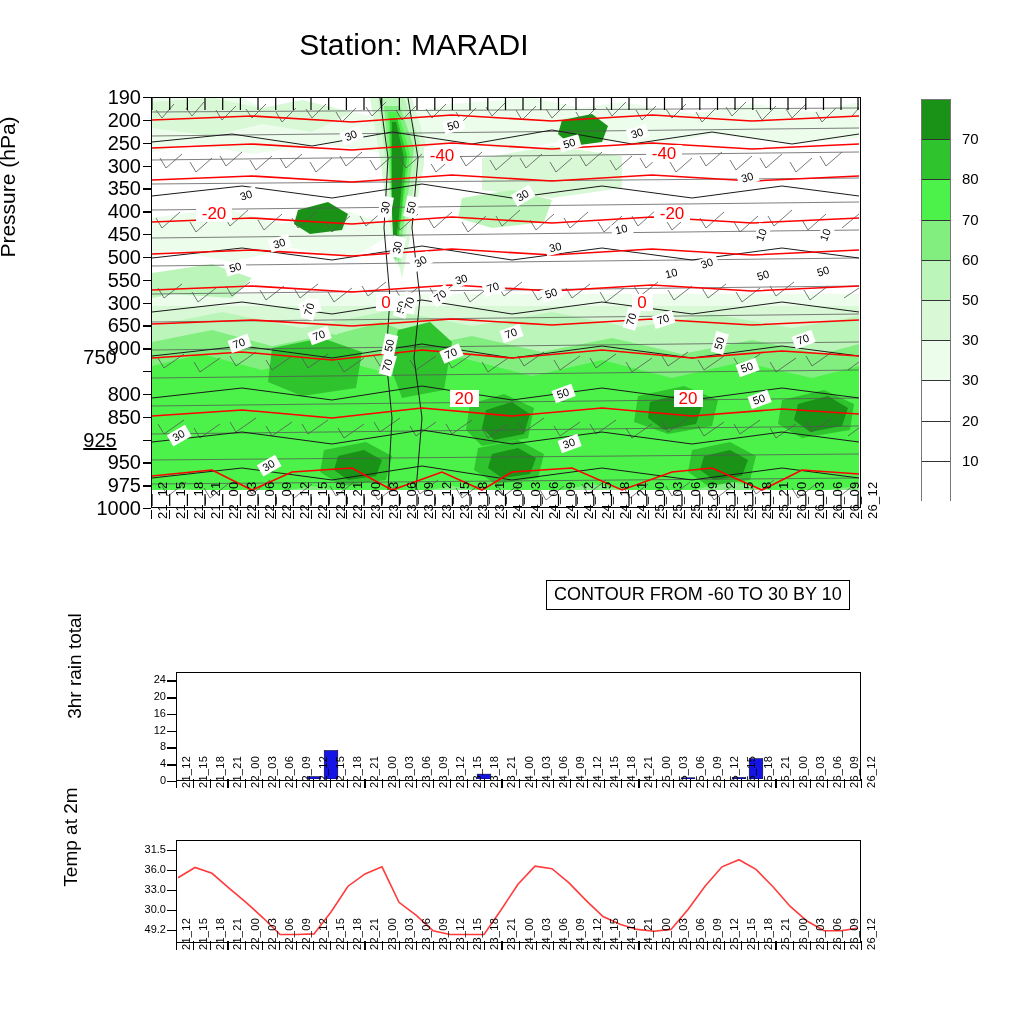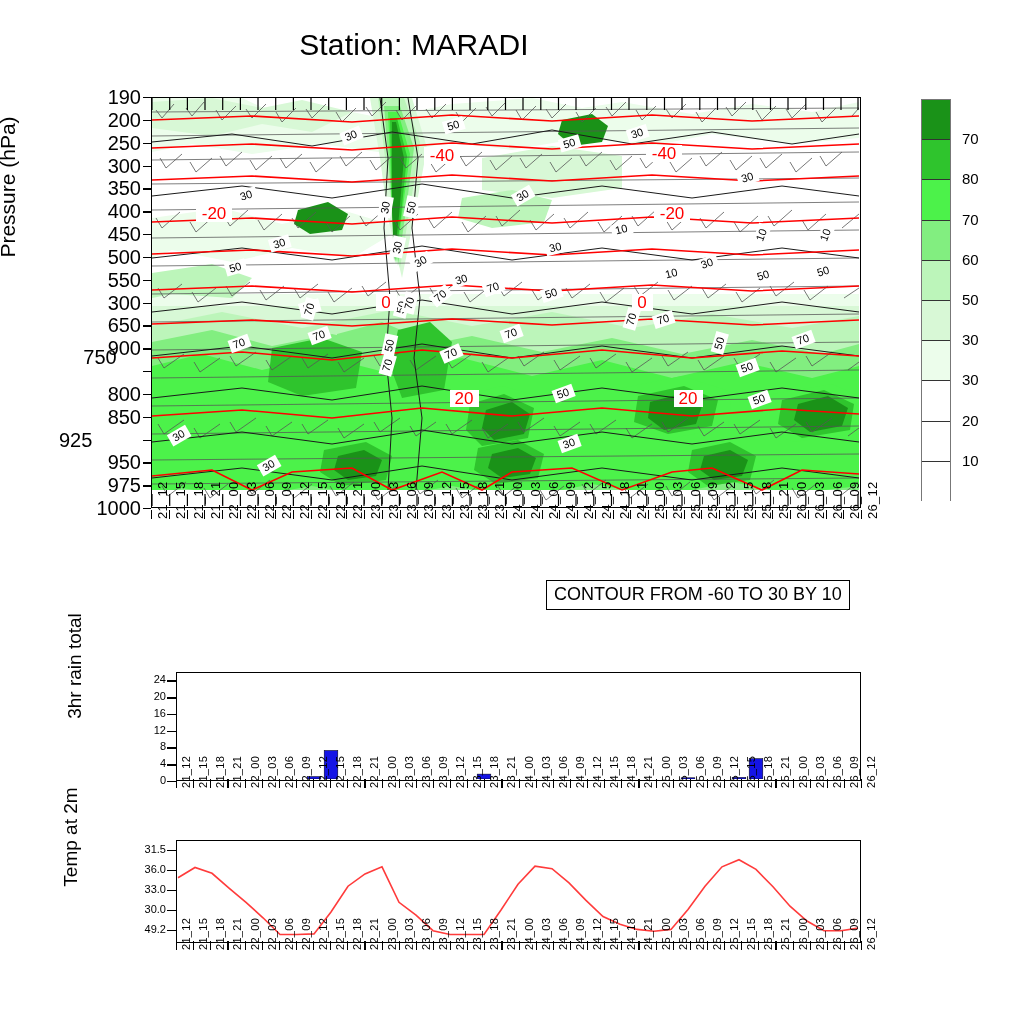--- a/index.html
+++ b/index.html
@@ -545,21 +545,21 @@
 <div class="ytickMain abs" style="top: 315.333px; left: 59px; width: 82px; text-align: right;">650</div>
 <div class="tickmark abs" style="left: 143px; top: 325.333px; width: 8px; height: 1.4px;"></div>
 <div class="ytickMain abs" style="top: 338.167px; left: 59px; width: 82px; text-align: right;">900</div>
 <div class="tickmark abs" style="left: 143px; top: 348.167px; width: 8px; height: 1.4px;"></div>
 <div class="ytickMain abs" style="top: 347px; left: 59px; width: 82px; text-align: center;">750</div>
 <div class="tickmark abs" style="left: 143px; top: 371px; width: 8px; height: 1.4px;"></div>
 <div class="ytickMain abs" style="top: 383.833px; left: 59px; width: 82px; text-align: right;">800</div>
 <div class="tickmark abs" style="left: 143px; top: 393.833px; width: 8px; height: 1.4px;"></div>
 <div class="ytickMain abs" style="top: 406.667px; left: 59px; width: 82px; text-align: right;">850</div>
 <div class="tickmark abs" style="left: 143px; top: 416.667px; width: 8px; height: 1.4px;"></div>
-<div class="ytickMain abs" style="top: 429.5px; left: 59px; width: 82px; text-align: left;">925</div>
+<div class="ytickMain abs" style="top: 429.5px; left: 59px; width: 82px; text-align: center; text-decoration: underline;">925</div>
 <div class="tickmark abs" style="left: 143px; top: 439.5px; width: 8px; height: 1.4px;"></div>
 <div class="ytickMain abs" style="top: 452.333px; left: 59px; width: 82px; text-align: right;">950</div>
 <div class="tickmark abs" style="left: 143px; top: 462.333px; width: 8px; height: 1.4px;"></div>
 <div class="ytickMain abs" style="top: 475.167px; left: 59px; width: 82px; text-align: right;">975</div>
 <div class="tickmark abs" style="left: 143px; top: 485.167px; width: 8px; height: 1.4px;"></div>
 <div class="ytickMain abs" style="top: 498px; left: 59px; width: 82px; text-align: right;">1000</div>
 <div class="tickmark abs" style="left: 143px; top: 508px; width: 8px; height: 1.4px;"></div>
 <div class="cbtick" style="top: 131.2px;">70</div>
 <div class="cbtick" style="top: 171.4px;">80</div>
 <div class="cbtick" style="top: 211.6px;">70</div>

